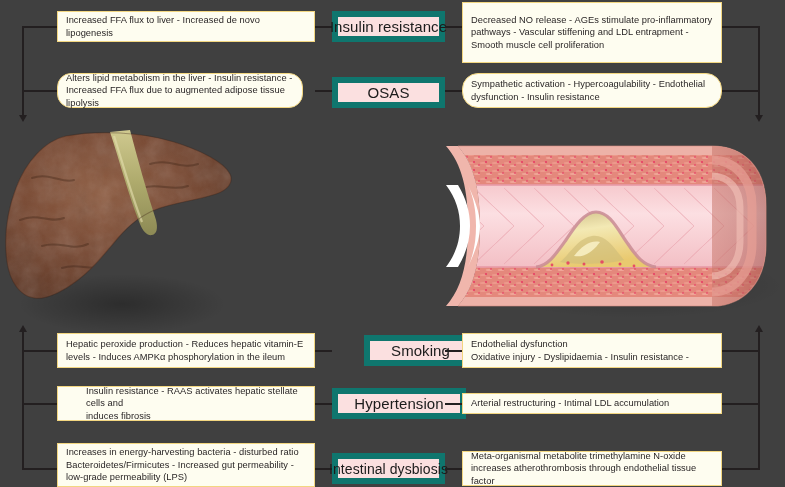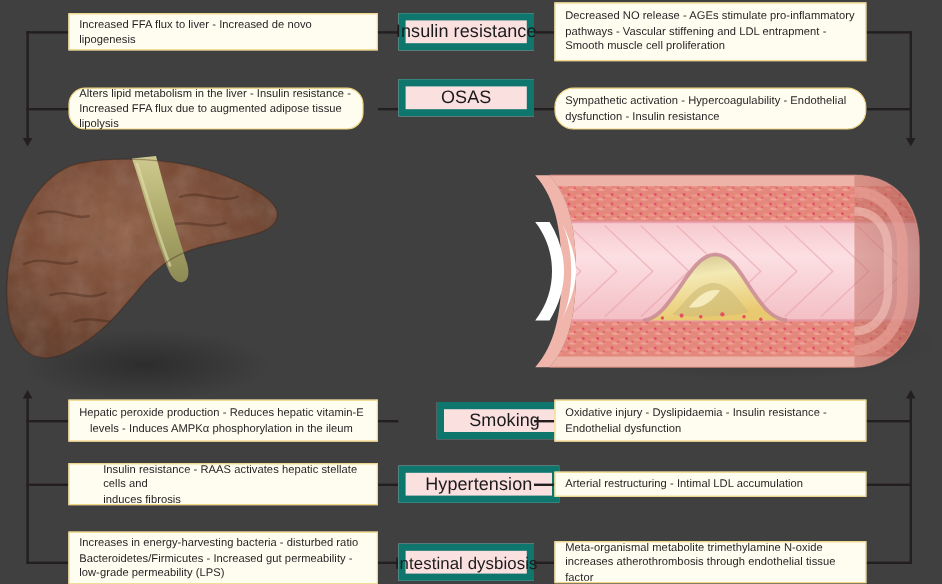--- a/index.html
+++ b/index.html
@@ -81,36 +81,36 @@
   <div class="ln-h" style="left:722px;top:26px;width:38px;"></div>
   <div class="ln-h" style="left:722px;top:90px;width:38px;"></div>
   <div class="arrow arrow-down" style="left:755px;top:115px;"></div>
 
   <div class="desc-box" style="left:57px;top:11px;width:258px;height:31px;">
     <span>Increased FFA flux to liver - Increased de novo lipogenesis</span>
   </div>
   <div class="ln-h" style="left:315px;top:26px;width:17px;"></div>
   <div class="factor-box" style="left:332px;top:11px;width:113px;height:31px;">Insulin resistance</div>
   <div class="ln-h" style="left:445px;top:26px;width:17px;"></div>
-  <div class="desc-box" style="left:462px;top:2px;width:260px;height:49px;align-items:flex-end;">
+  <div class="desc-box" style="left:462px;top:2px;width:260px;height:61px;align-items:center;">
     <div>
       <span>Decreased NO release - AGEs stimulate pro-inflammatory</span>
       <span>pathways - Vascular stiffening and LDL entrapment -</span>
       <span>Smooth muscle cell proliferation</span>
     </div>
   </div>
 
   <div class="desc-box" style="left:57px;top:73px;width:246px;height:35px;border-radius:14px;">
     <div>
       <span>Alters lipid metabolism in the liver - Insulin resistance -</span>
       <span>Increased FFA flux due to augmented adipose tissue lipolysis</span>
     </div>
   </div>
   <div class="ln-h" style="left:315px;top:90px;width:17px;"></div>
-  <div class="factor-box" style="left:332px;top:66px;width:113px;height:31px;">OSAS</div>
+  <div class="factor-box" style="left:332px;top:77px;width:113px;height:31px;">OSAS</div>
   <div class="ln-h" style="left:445px;top:90px;width:17px;"></div>
   <div class="desc-box" style="left:462px;top:73px;width:260px;height:35px;border-radius:16px;">
     <div>
       <span>Sympathetic activation - Hypercoagulability - Endothelial</span>
       <span>dysfunction - Insulin resistance</span>
     </div>
   </div>
 
   <div class="liver-wrap">
     <svg width="232" height="210" viewBox="0 0 232 210">
@@ -302,33 +302,33 @@
   <div class="ln-h" style="left:22px;top:403px;width:36px;"></div>
   <div class="ln-h" style="left:22px;top:468px;width:36px;"></div>
   <div class="arrow arrow-up" style="left:19px;top:325px;"></div>
 
   <div class="ln-v" style="left:758px;top:332px;height:138px;"></div>
   <div class="ln-h" style="left:722px;top:350px;width:38px;"></div>
   <div class="ln-h" style="left:722px;top:403px;width:38px;"></div>
   <div class="ln-h" style="left:722px;top:468px;width:38px;"></div>
   <div class="arrow arrow-up" style="left:755px;top:325px;"></div>
 
-  <div class="desc-box" style="left:57px;top:333px;width:258px;height:35px;text-align:center;">
+  <div class="desc-box" style="left:57px;top:333px;width:258px;height:35px;">
     <div>
       <span>Hepatic peroxide production - Reduces hepatic vitamin-E</span>
       <span>levels - Induces AMPKα phosphorylation in the ileum</span>
     </div>
   </div>
   <div class="ln-h" style="left:315px;top:350px;width:17px;"></div>
   <div class="factor-box" style="left:332px;top:335px;width:113px;height:31px;margin-left:32px;">Smoking</div>
   <div class="ln-h" style="left:445px;top:350px;width:17px;"></div>
   <div class="desc-box" style="left:462px;top:333px;width:260px;height:35px;">
     <div>
+      <span>Endothelial dysfunction</span>
       <span>Oxidative injury - Dyslipidaemia - Insulin resistance -</span>
-      <span>Endothelial dysfunction</span>
     </div>
   </div>
 
   <div class="desc-box" style="left:57px;top:386px;width:258px;height:35px;padding-left:28px;">
     <div>
       <span>Insulin resistance - RAAS activates hepatic stellate cells and</span>
       <span>induces fibrosis</span>
     </div>
   </div>
   <div class="ln-h" style="left:315px;top:403px;width:17px;"></div>

